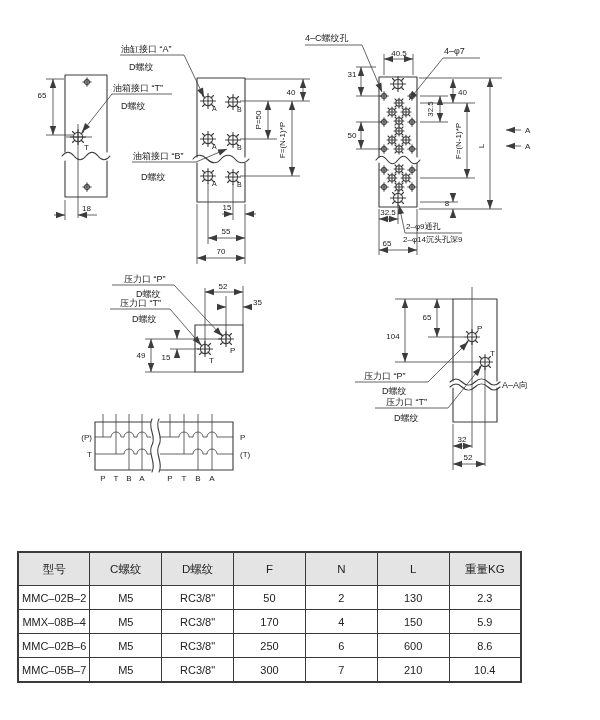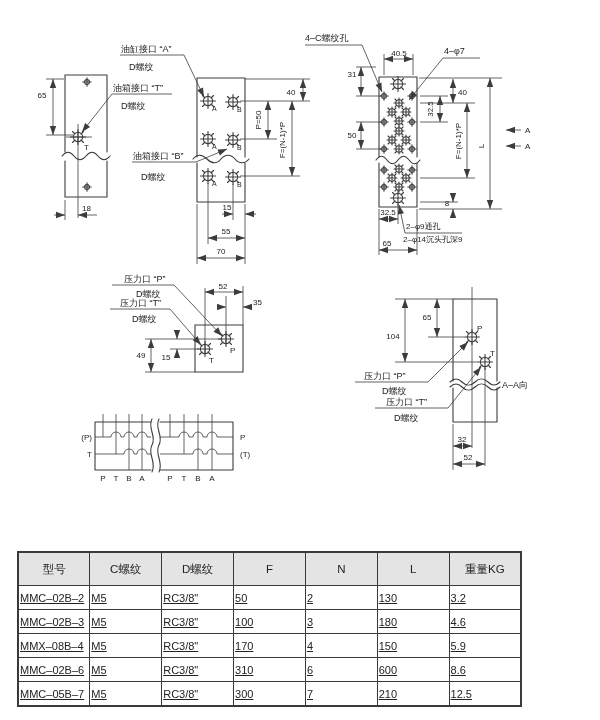--- a/index.html
+++ b/index.html
@@ -11,21 +11,21 @@
   svg.draw text.cjk{font-size:9px;}
   svg.draw text.sm{font-size:7px;}
   svg.draw text.md{font-size:8px;}
   .ln{stroke:#3c3c3c;stroke-width:1.1;fill:none;stroke-linecap:round;}
   .dm{stroke:#3c3c3c;stroke-width:0.8;fill:none;}
   .ba{marker-start:url(#ah);marker-end:url(#ah);}
   .me{marker-end:url(#ah);}
   table.spec{position:absolute;left:17px;top:521px;width:505px;border-collapse:collapse;table-layout:fixed;
              font-size:11px;color:#222;border:2px solid #3a3a3a;margin-top:30px;}
   table.spec th{background:#e4e4e4;border:1px solid #3a3a3a;height:30px;font-weight:normal;font-size:11.5px;}
-  table.spec td{border:1px solid #3a3a3a;height:21px;text-align:left;text-decoration:underline;}
+  table.spec td{border:1px solid #3a3a3a;height:21px;text-align:center;}
 </style>
 </head>
 <body>
 
 <div class="page">
 
 
   <svg class="draw" width="600" height="510" viewBox="0 0 600 510">
     <defs>
       <marker id="ah" markerWidth="10" markerHeight="8" refX="9.5" refY="4" orient="auto-start-reverse" markerUnits="userSpaceOnUse">
@@ -246,54 +246,45 @@
       </tr>
     </thead>
     <tbody>
       <tr>
         <td>MMC–02B–2</td>
           <td>M5</td>
           <td>RC3/8"</td>
           <td>50</td>
           <td>2</td>
           <td>130</td>
-          <td>3.2</td>
-      </tr>
-      <tr>
-        <td>MMC–02B–3</td>
-          <td>M5</td>
-          <td>RC3/8"</td>
-          <td>100</td>
-          <td>3</td>
-          <td>180</td>
-          <td>4.6</td>
+          <td>2.3</td>
       </tr>
       <tr>
         <td>MMX–08B–4</td>
           <td>M5</td>
           <td>RC3/8"</td>
           <td>170</td>
           <td>4</td>
           <td>150</td>
           <td>5.9</td>
       </tr>
       <tr>
         <td>MMC–02B–6</td>
           <td>M5</td>
           <td>RC3/8"</td>
-          <td>310</td>
+          <td>250</td>
           <td>6</td>
           <td>600</td>
           <td>8.6</td>
       </tr>
       <tr>
         <td>MMC–05B–7</td>
           <td>M5</td>
           <td>RC3/8"</td>
           <td>300</td>
           <td>7</td>
           <td>210</td>
-          <td>12.5</td>
+          <td>10.4</td>
       </tr>
     </tbody>
   </table>
 
 </div>
 
 </body></html>

